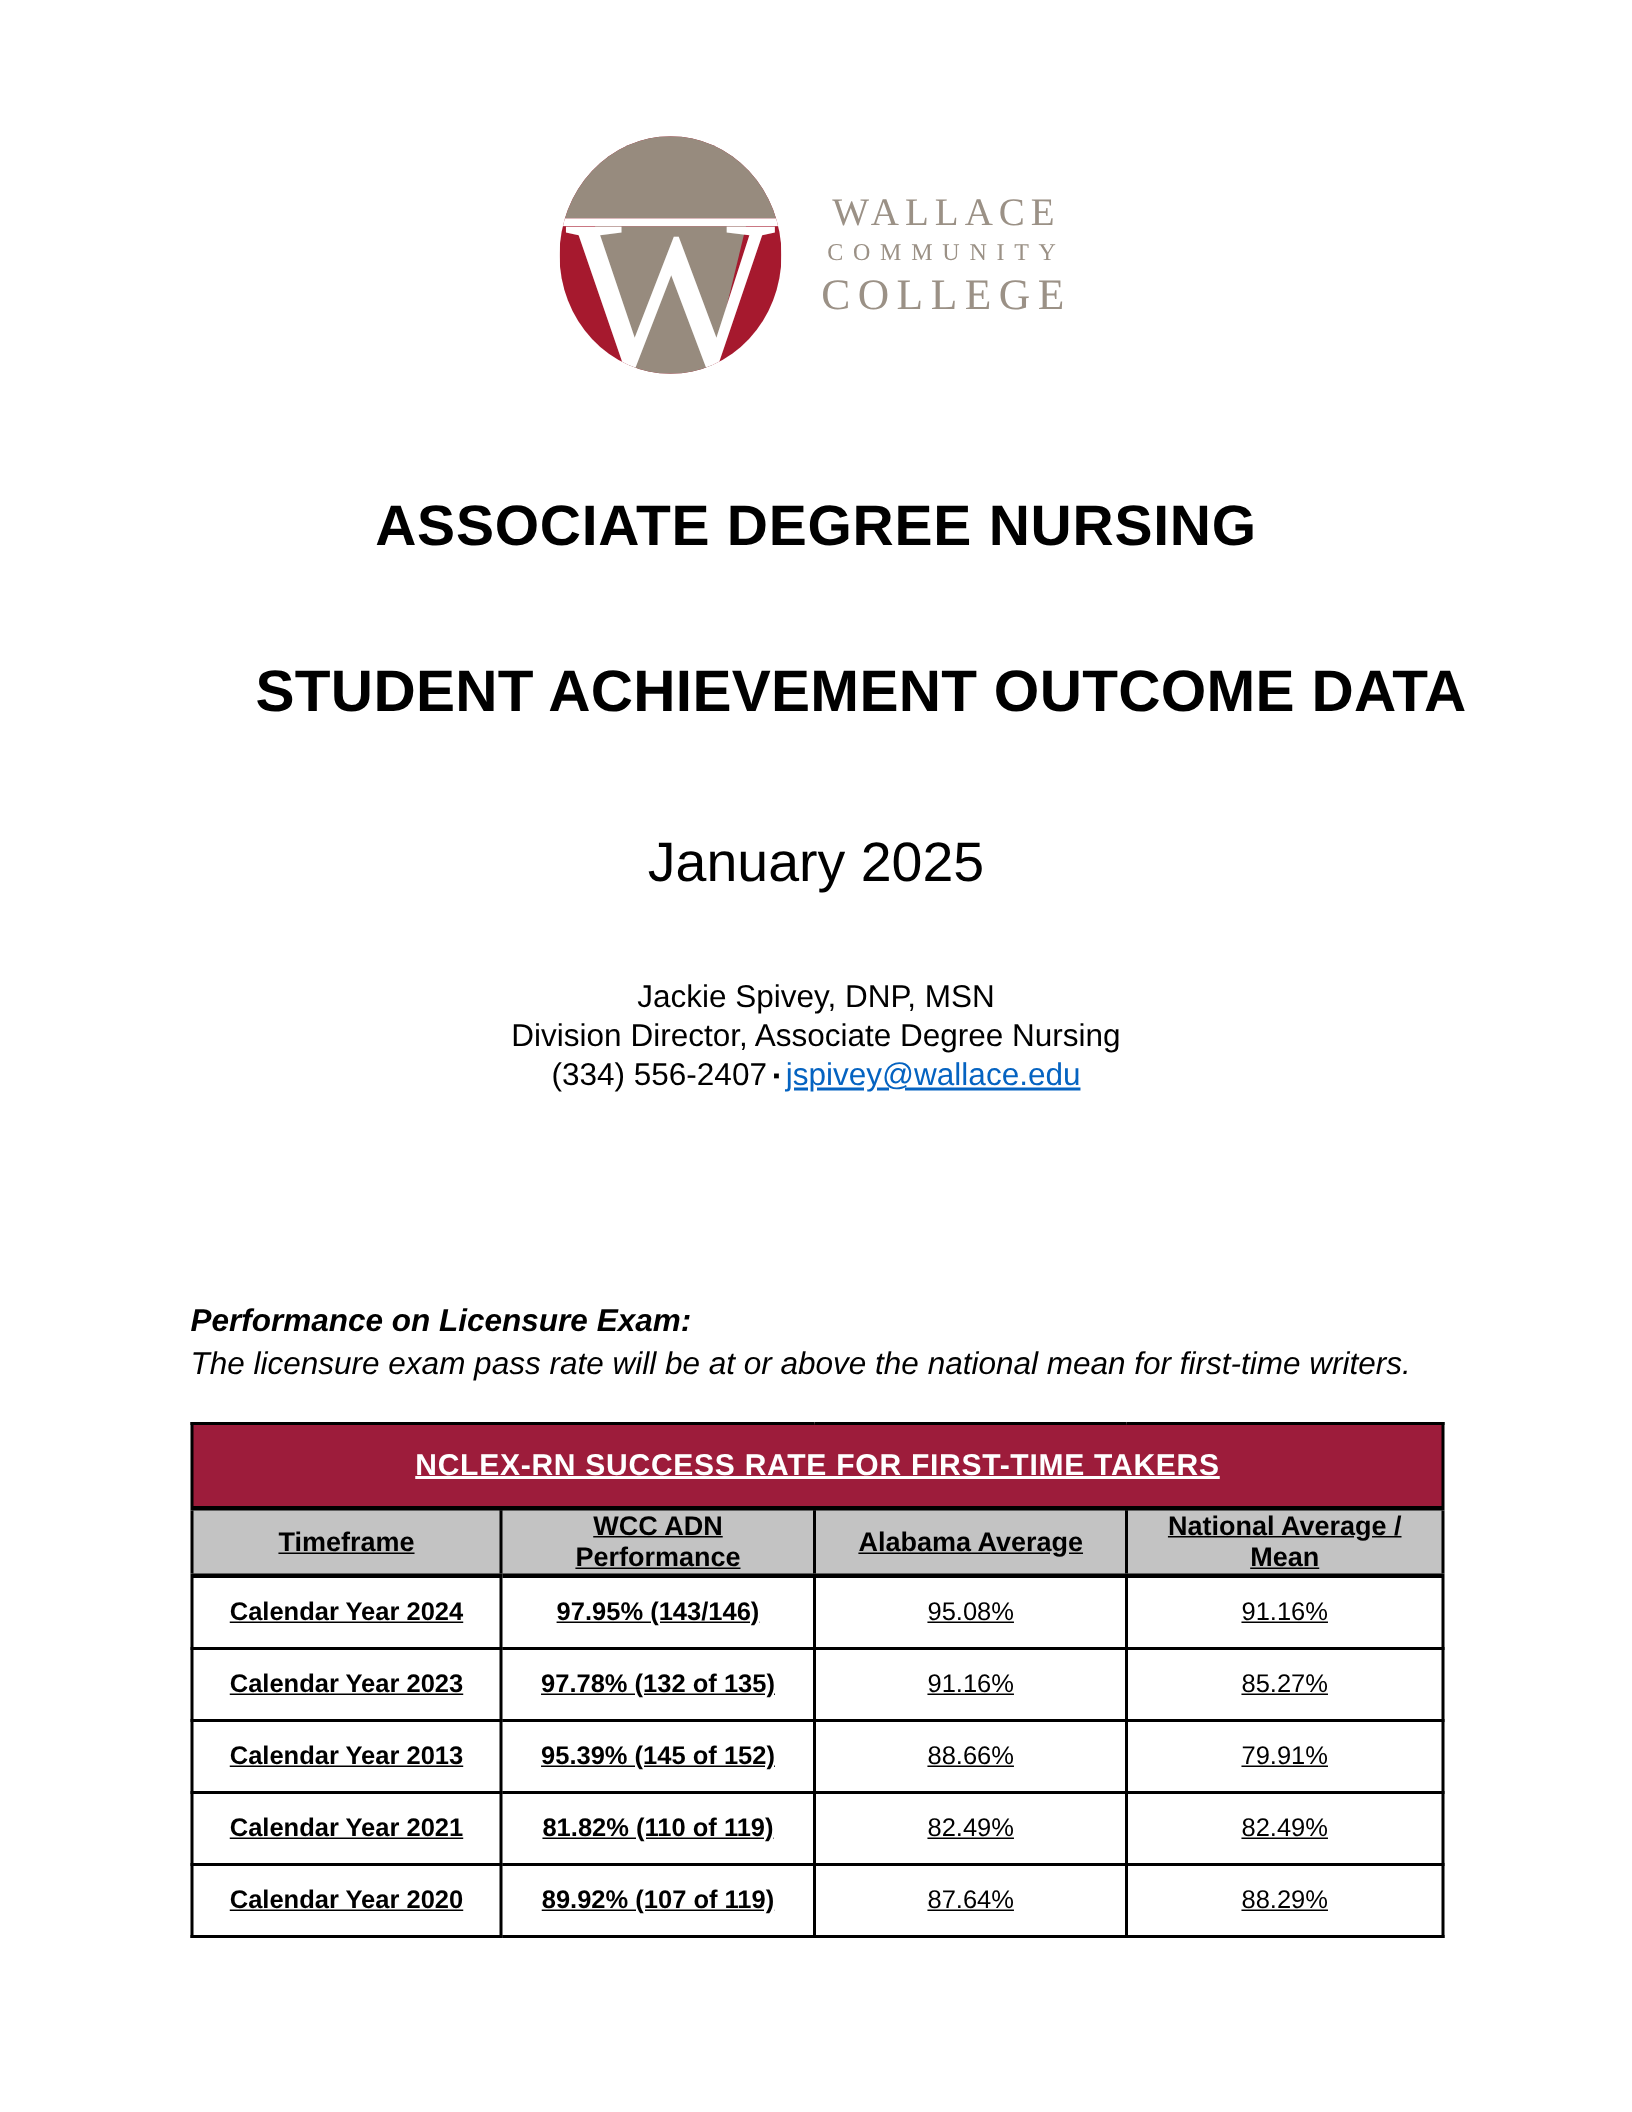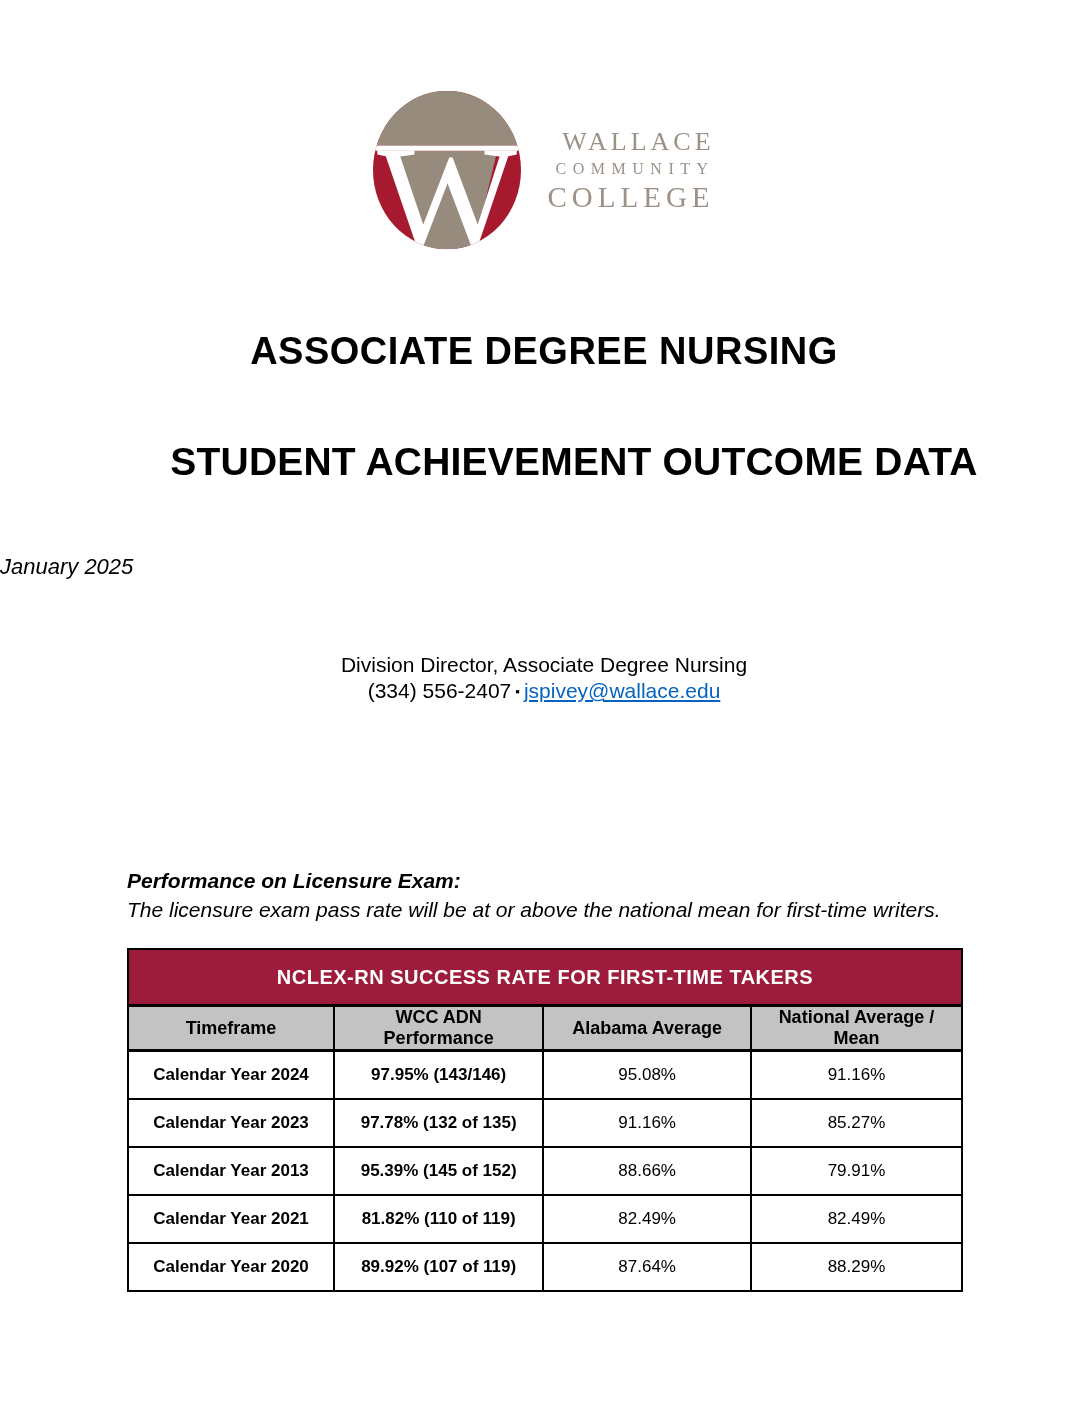--- a/index.html
+++ b/index.html
@@ -22,39 +22,39 @@
     width: 100%;
     display: flex;
     justify-content: center;
     align-items: center;
     gap: 26px;
   }
   .logo-mark { width: 148px; height: 160px; flex: 0 0 auto; }
   .wordmark {
     font-family: "Liberation Serif", serif;
     color: #9b9186;
-    text-align: right;
+    text-align: center;
     line-height: 1;
   }
   .wordmark .wm-line1 { font-size: 26px; letter-spacing: 4px; margin-bottom: 6px; }
   .wordmark .wm-line2 { font-size: 16px; letter-spacing: 6.5px; margin-bottom: 6px; }
   .wordmark .wm-line3 { font-size: 29px; letter-spacing: 5px; }
 
   
   .doc-title-1 {
     position: absolute; top: 330px; left: 0; width: 100%;
     text-align: center; font-size: 38px; font-weight: bold; letter-spacing: 0.5px;
   }
   .doc-title-2 {
     position: absolute; top: 440px; left: 0; width: 100%;
     text-align: center; font-size: 39px; font-weight: bold; letter-spacing: 0.2px; margin-left: 30px;
   }
   .doc-date {
     position: absolute; top: 554px; left: 0; width: 100%;
-    text-align: left; font-size: 22px; font-style: italic;
+    text-align: center; font-size: 37px;
   }
 
   
   .contact {
     position: absolute; top: 652px; left: 0; width: 100%;
     text-align: center; font-size: 21px; line-height: 26px;
   }
   .contact a { color: #0563c1; text-decoration: underline; }
   .contact .sep { font-size: 13px; vertical-align: 2px; padding: 0 4px; }
 
@@ -68,20 +68,21 @@
   
   table.nclex {
     position: absolute; left: 127px; top: 948px; width: 836px;
     border-collapse: collapse; table-layout: fixed;
     font-size: 17px;
   }
   table.nclex th, table.nclex td {
     border: 2px solid #000000;
     text-align: center; vertical-align: middle;
     padding: 0 4px;
+    text-decoration: underline;
   }
   table.nclex .title-row th {
     background: #9d1c3b; color: #ffffff;
     font-size: 20px; font-weight: bold; letter-spacing: 0.5px;
     height: 54px; border-bottom-width: 3px;
   }
   table.nclex .cols-row th {
     background: #c3c3c3; font-size: 18px; font-weight: bold;
     height: 37px; border-bottom-width: 3px;
   }
@@ -118,20 +119,21 @@
       <div class="wm-line2">COMMUNITY</div>
       <div class="wm-line3">COLLEGE</div>
     </div>
   </div>
 
   <div class="doc-title-1">ASSOCIATE DEGREE NURSING</div>
   <div class="doc-title-2">STUDENT ACHIEVEMENT OUTCOME DATA</div>
   <div class="doc-date">January 2025</div>
 
   <div class="contact">
+    <div>Jackie Spivey, DNP, MSN</div>
     <div>Division Director, Associate Degree Nursing</div>
     <div>
       <span>(334) 556-2407</span><span class="sep">▪</span><a href="#">jspivey@wallace.edu</a>
     </div>
   </div>
 
   <div class="section">
     <div class="sec-heading">Performance on Licensure Exam:</div>
     <div class="sec-body">The licensure exam pass rate will be at or above the national mean for first-time writers.</div>
   </div>

